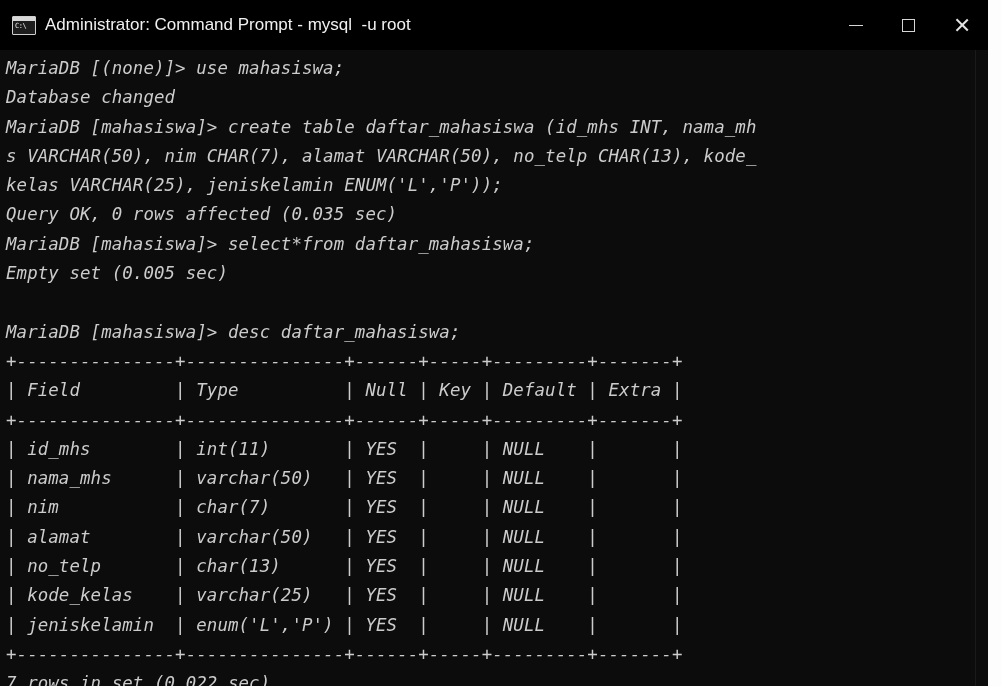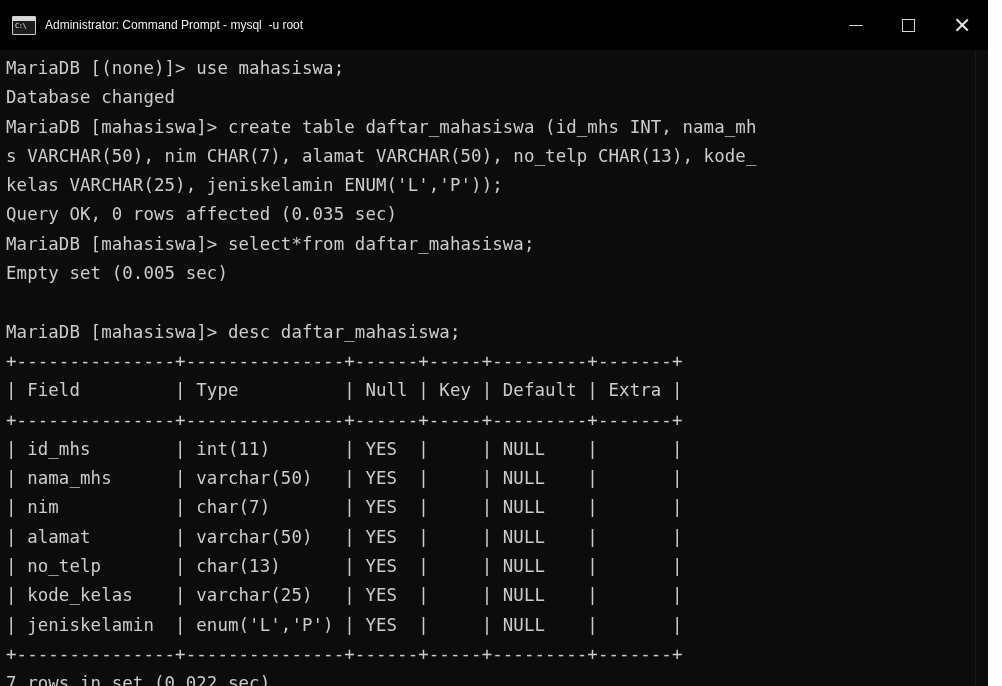--- a/index.html
+++ b/index.html
@@ -83,21 +83,21 @@
     font-family: "DejaVu Sans Mono", monospace;
     font-size: 7px;
     line-height: 9px;
     letter-spacing: -0.5px;
     white-space: nowrap;
     overflow: hidden;
   }
   #window-title {
     color: #f0f0f0;
     font-family: "Liberation Sans", sans-serif;
-    font-size: 12px;
+    font-size: 17px;
     line-height: 20px;
     white-space: pre;
     overflow: hidden;
     text-overflow: clip;
   }
   #window-controls {
     display: flex;
     align-items: stretch;
     height: 50px;
     flex: 0 0 auto;
@@ -146,20 +146,21 @@
   #terminal {
     position: absolute;
     left: 0;
     top: 50px;
     width: 988px;
     height: 636px;
     background: #0c0c0c;
     box-sizing: border-box;
     padding: 4px 0 0 6px;
     overflow: hidden;
+    font-style: italic;
   }
   #terminal-lines {
     font-family: "DejaVu Sans Mono", monospace;
     font-size: 17.4px;
     line-height: 29.3px;
     color: #cccccc;
     letter-spacing: 0.1px;
     white-space: pre;
   }
   .tline {

